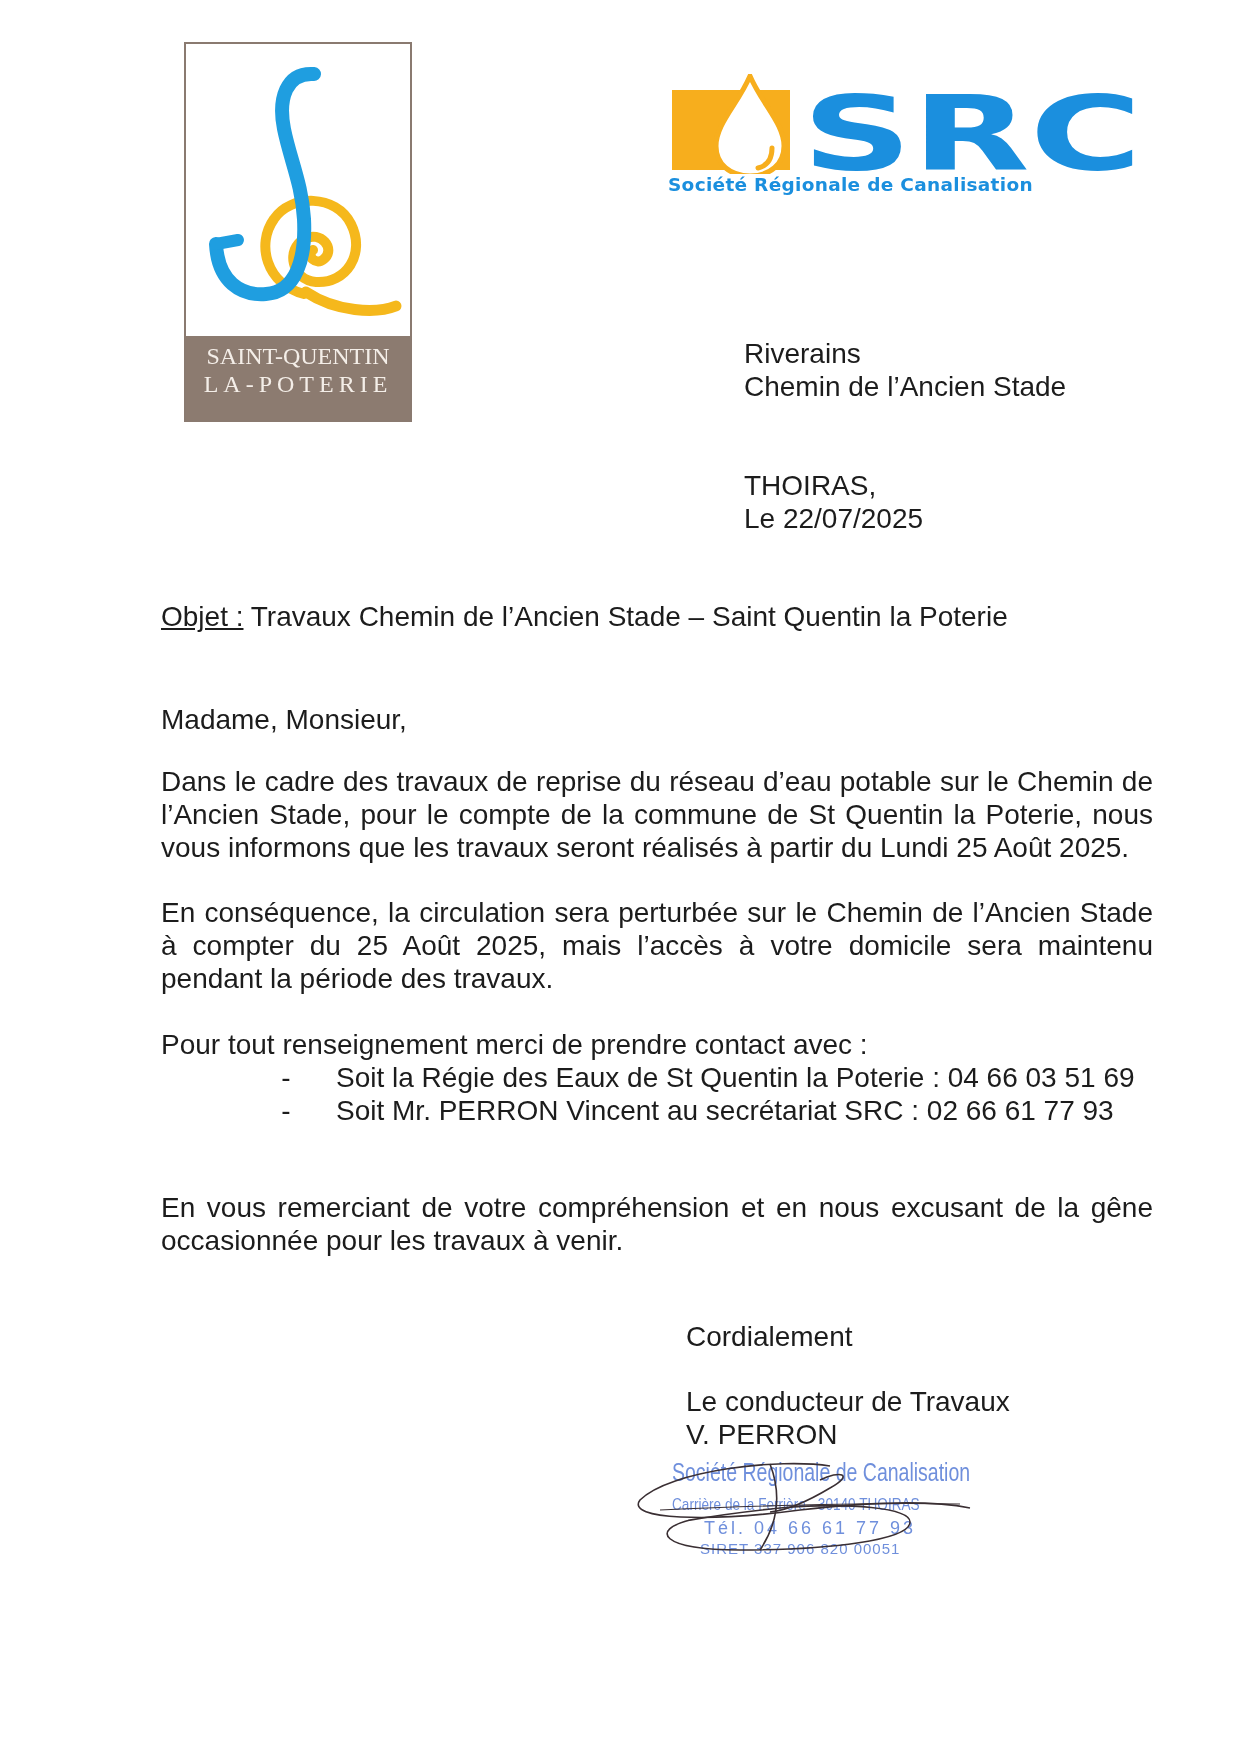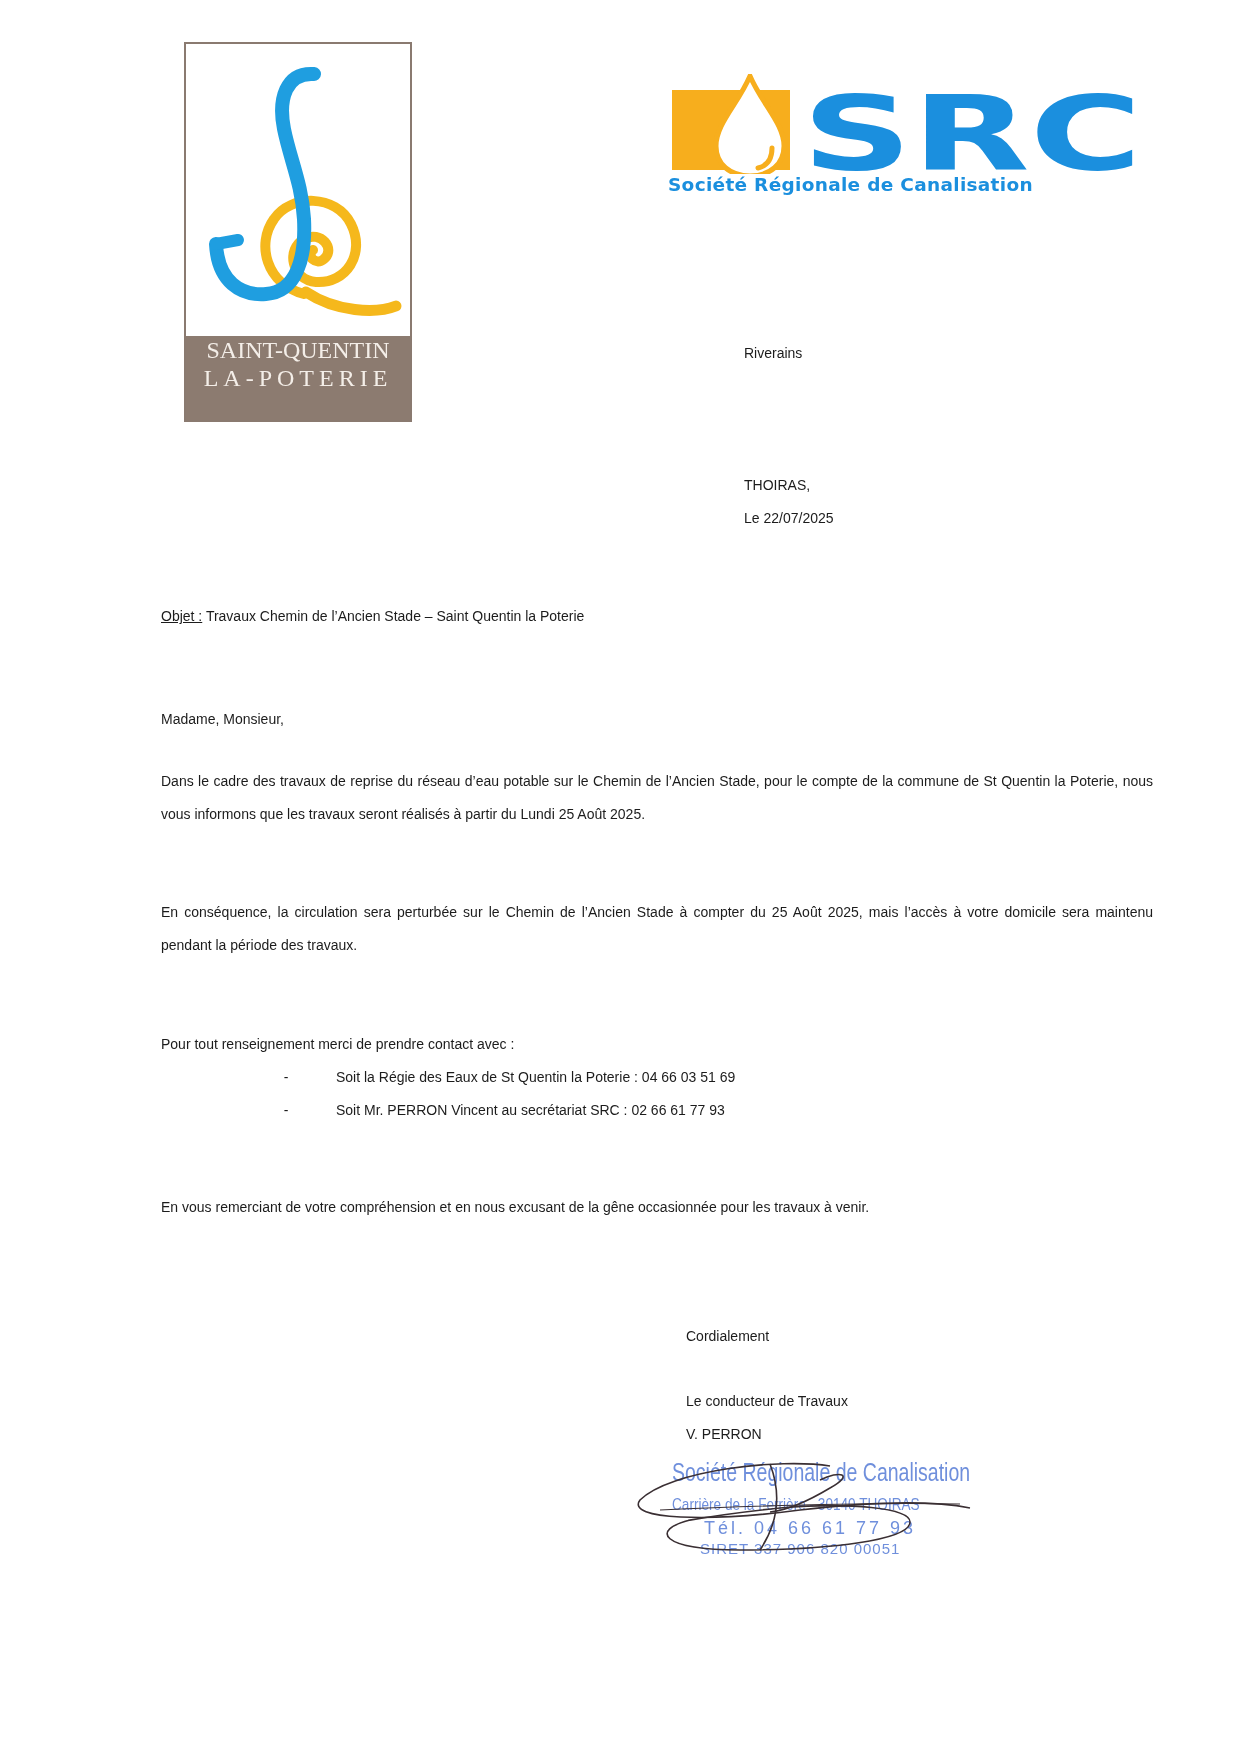--- a/index.html
+++ b/index.html
@@ -2,34 +2,34 @@
 <html><head>
   <meta charset="utf-8">
   <style>
     html, body { margin: 0; padding: 0; background: #ffffff; }
     body {
       width: 1240px; height: 1754px; position: relative; overflow: hidden;
       font-family: "Liberation Sans", "DejaVu Sans", sans-serif;
       color: #1a1a1a;
     }
     .abs { position: absolute; }
-    .txt { font-size: 14px; line-height: 33px; color: #1c1c1c; }
+    .txt { font-size: 28px; line-height: 33px; color: #1c1c1c; }
 
     
     #sq-logo {
       left: 184px; top: 42px; width: 228px; height: 380px;
       border: 2px solid #8a7a70; box-sizing: border-box; background: #fff;
     }
     #sq-logo .band {
       position: absolute; left: 0; right: 0; bottom: 0; height: 84px;
       background: #8c7b70; color: #f4eee8;
       font-family: "Liberation Serif", "DejaVu Serif", serif;
       text-align: center;
     }
-    #sq-logo .band .l1 { font-size: 24px; letter-spacing: 0px; margin-top: 0; line-height: 28px; }
+    #sq-logo .band .l1 { font-size: 24px; letter-spacing: 0px; margin-top: 6px; line-height: 28px; }
     #sq-logo .band .l2 { font-size: 24px; letter-spacing: 5px; line-height: 28px; }
     #sq-logo svg { position: absolute; left: 0; top: 0; }
 
     
     #src-logo { left: 668px; top: 66px; width: 480px; height: 130px; margin-top: 8px; }
     #src-logo .tagline {
       position: absolute; left: 0; top: 100px; width: 480px;
       font-family: "DejaVu Sans", sans-serif; font-weight: bold;
       font-size: 18.5px; color: #1b8fde; letter-spacing: 0.3px; white-space: nowrap;
     }
@@ -92,20 +92,21 @@
     <path d="M82 2 C 70 30, 48 50, 48 72 C 48 90, 62 102, 82 102 C 102 102, 116 90, 116 72 C 116 50, 94 30, 82 2 Z" fill="#ffffff" stroke="#f7ae1d" stroke-width="5"></path>
     <path d="M104 74 C 104 86, 98 92, 90 94" fill="none" stroke="#f7ae1d" stroke-width="5" stroke-linecap="round"></path>
 
     <text x="134" y="96" font-family="DejaVu Sans, sans-serif" font-weight="bold" font-size="104" fill="#1b8fde" textLength="340" lengthAdjust="spacingAndGlyphs">SRC</text>
   </svg>
   <div class="tagline">Société Régionale de Canalisation</div>
 </div>
 
 <div id="recipient" class="abs txt">
   <div>Riverains</div>
+  <div>Chemin de l’Ancien Stade</div>
 </div>
 
 <div id="place-date" class="abs txt">
   <div>THOIRAS,</div>
   <div>Le 22/07/2025</div>
 </div>
 
 <div id="subject" class="abs txt">
   <span class="u">Objet :</span><span> Travaux Chemin de l’Ancien Stade – Saint Quentin la Poterie</span>
 </div>

